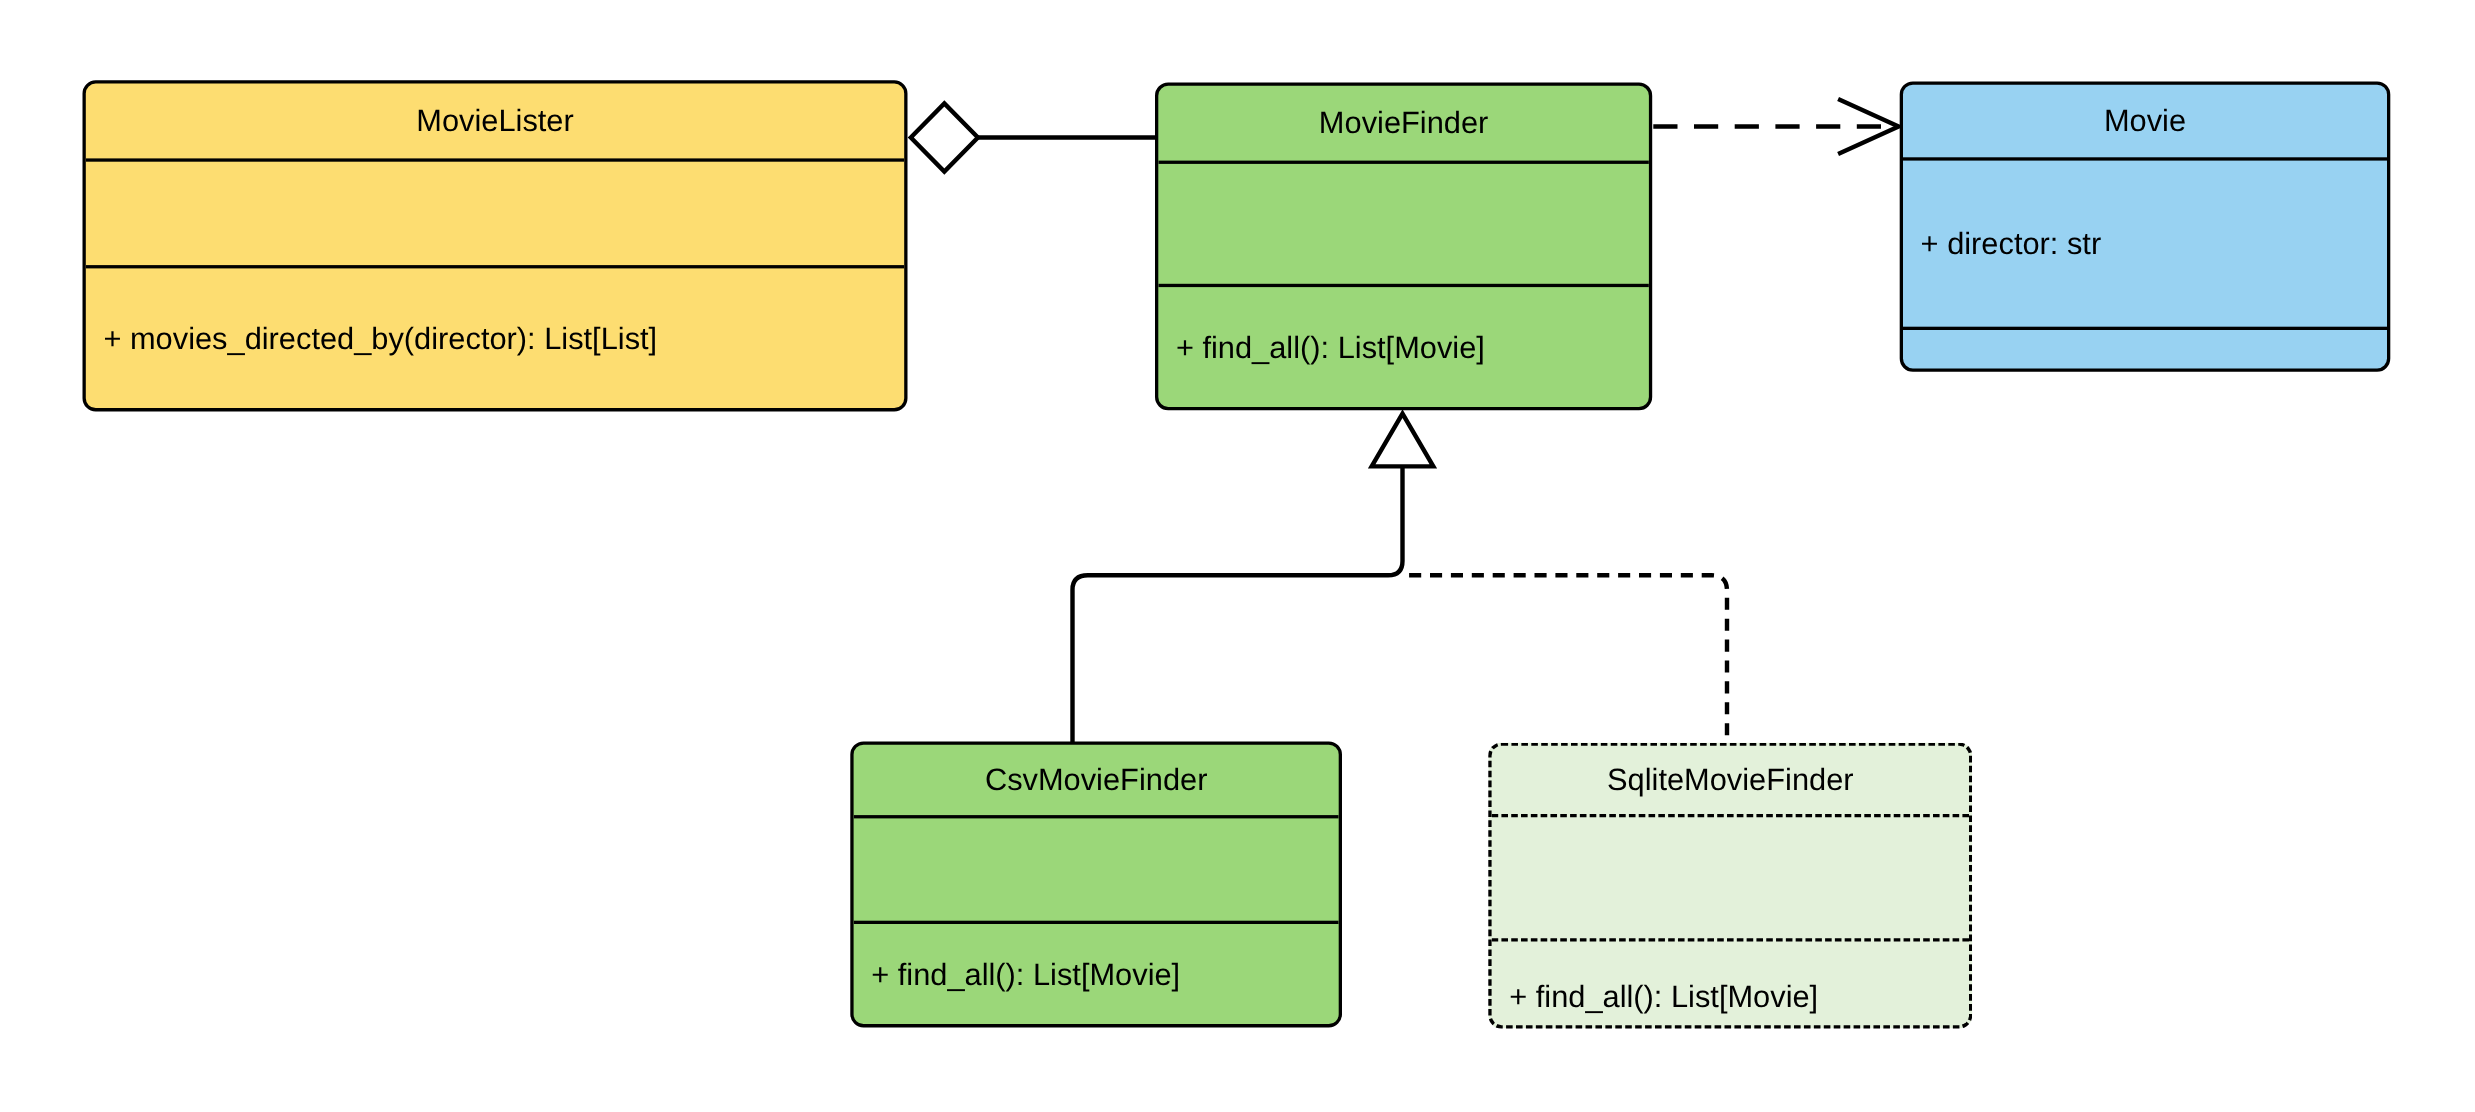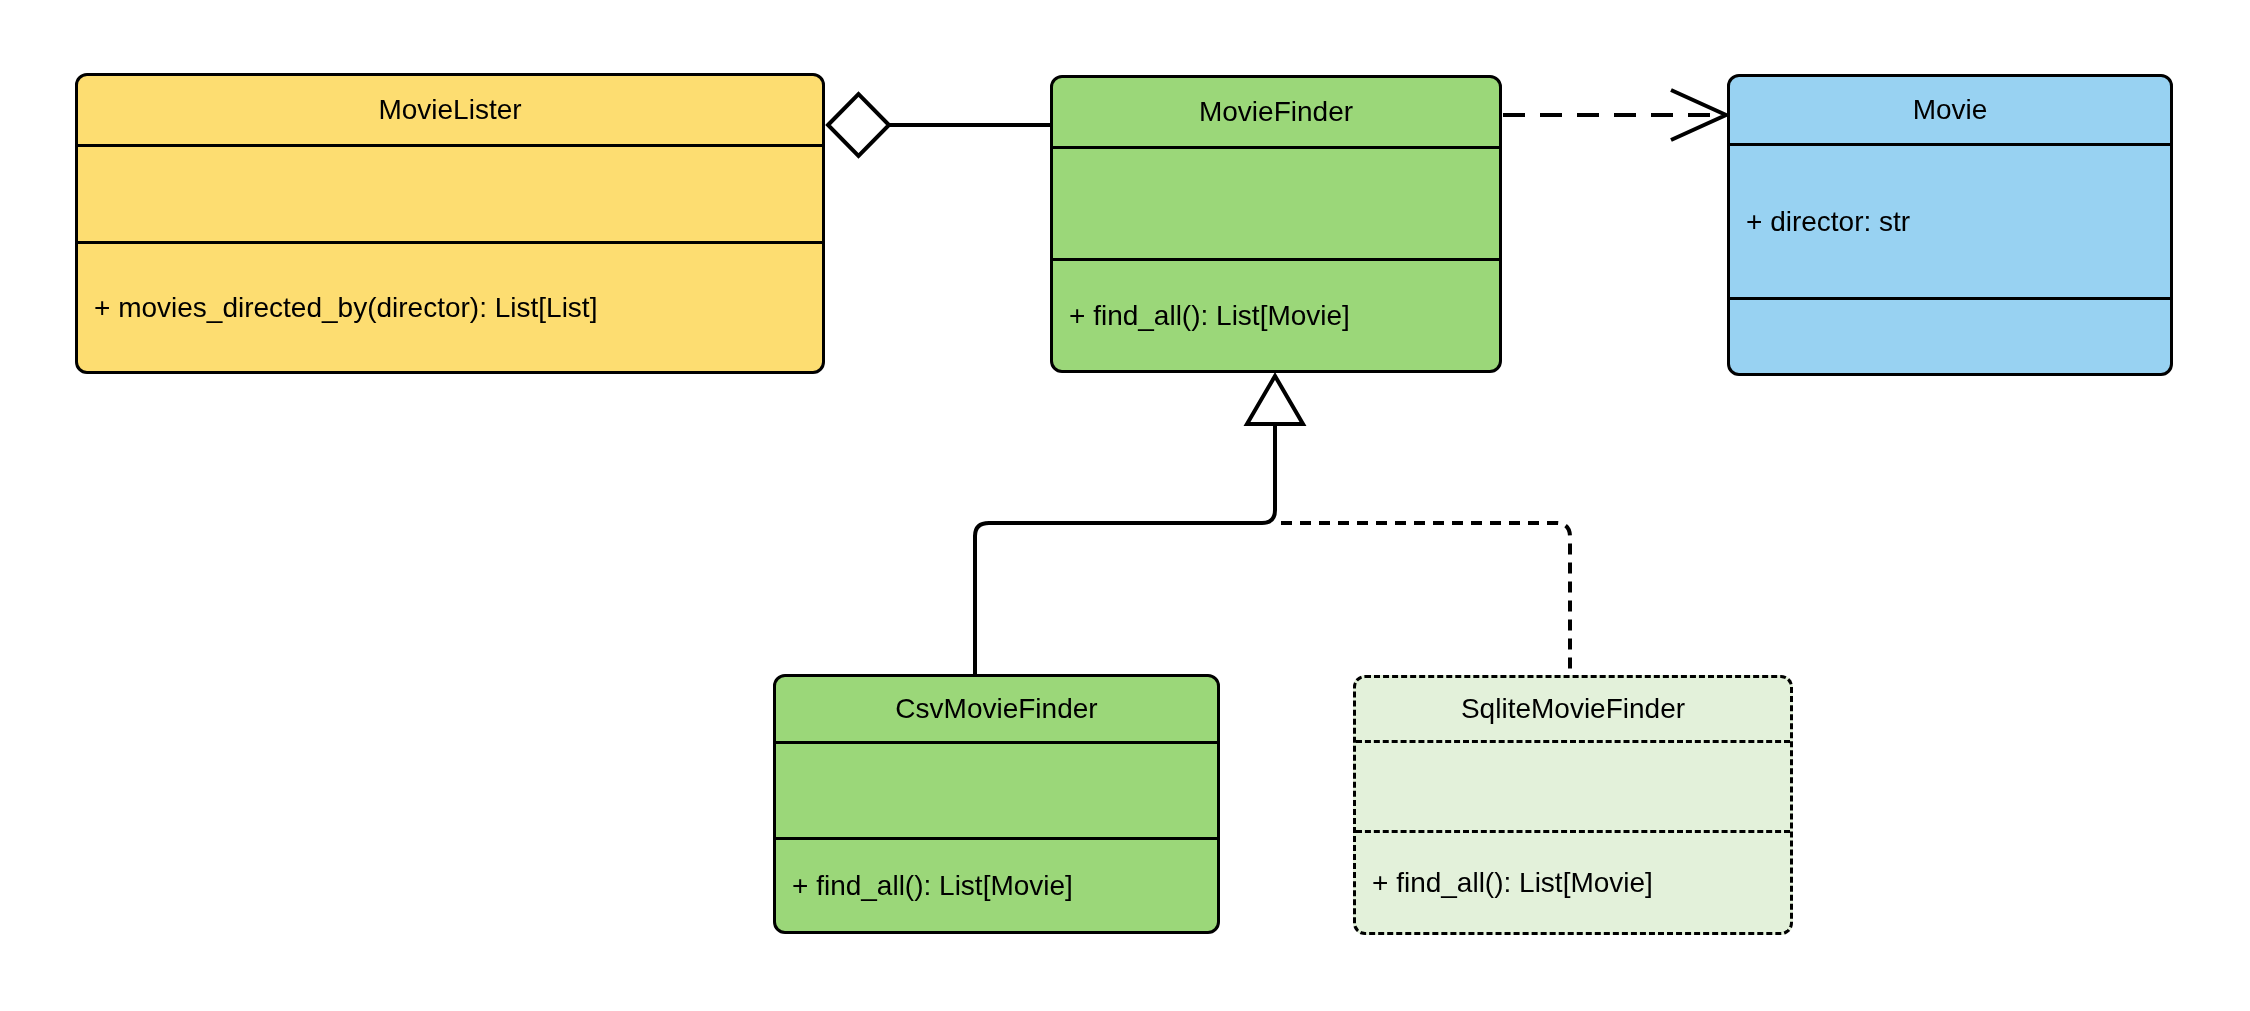--- a/index.html
+++ b/index.html
@@ -27,21 +27,21 @@
 
   .uml-class {
     position: absolute;
     border: 3px solid #000000;
     border-radius: 12px;
     overflow: hidden;
     display: flex;
     flex-direction: column;
     font-size: 28px;
   }
-  .uml-class.dashed { border-style: dashed; }
+  .uml-class.dashed { border-style: dashed; gap: 23px; }
   .c-yellow     { background: #FDDD71; }
   .c-green      { background: #9BD779; }
   .c-blue       { background: #98D2F2; }
   .c-palegreen  { background: #E3F1DA; }
 
   .compartment { flex: 0 0 auto; }
   .title {
     display: flex;
     align-items: center;
     justify-content: center;
@@ -104,21 +104,21 @@
   </div>
 
   <div class="uml-class c-green" style="left:1050px; top:75px; width:452px; height:298px;">
     <div class="compartment title" style="height:71px">MovieFinder</div>
     <div class="compartment mid" style="height:112px"></div>
     <div class="compartment bottom">
       <div class="member">+ find_all(): List[Movie]</div>
     </div>
   </div>
 
-  <div class="uml-class c-blue" style="left:1727px; top:74px; width:446px; height:302px;">
+  <div class="uml-class c-blue" style="left:1727px; top:74px; width:446px; height:264px;">
     <div class="compartment title" style="height:69px">Movie</div>
     <div class="compartment mid" style="height:154px">
       <div class="member">+ director: str</div>
     </div>
     <div class="compartment bottom"></div>
   </div>
 
   <div class="uml-class c-green" style="left:773px; top:674px; width:447px; height:260px;">
     <div class="compartment title" style="height:67px">CsvMovieFinder</div>
     <div class="compartment mid" style="height:96px"></div>

